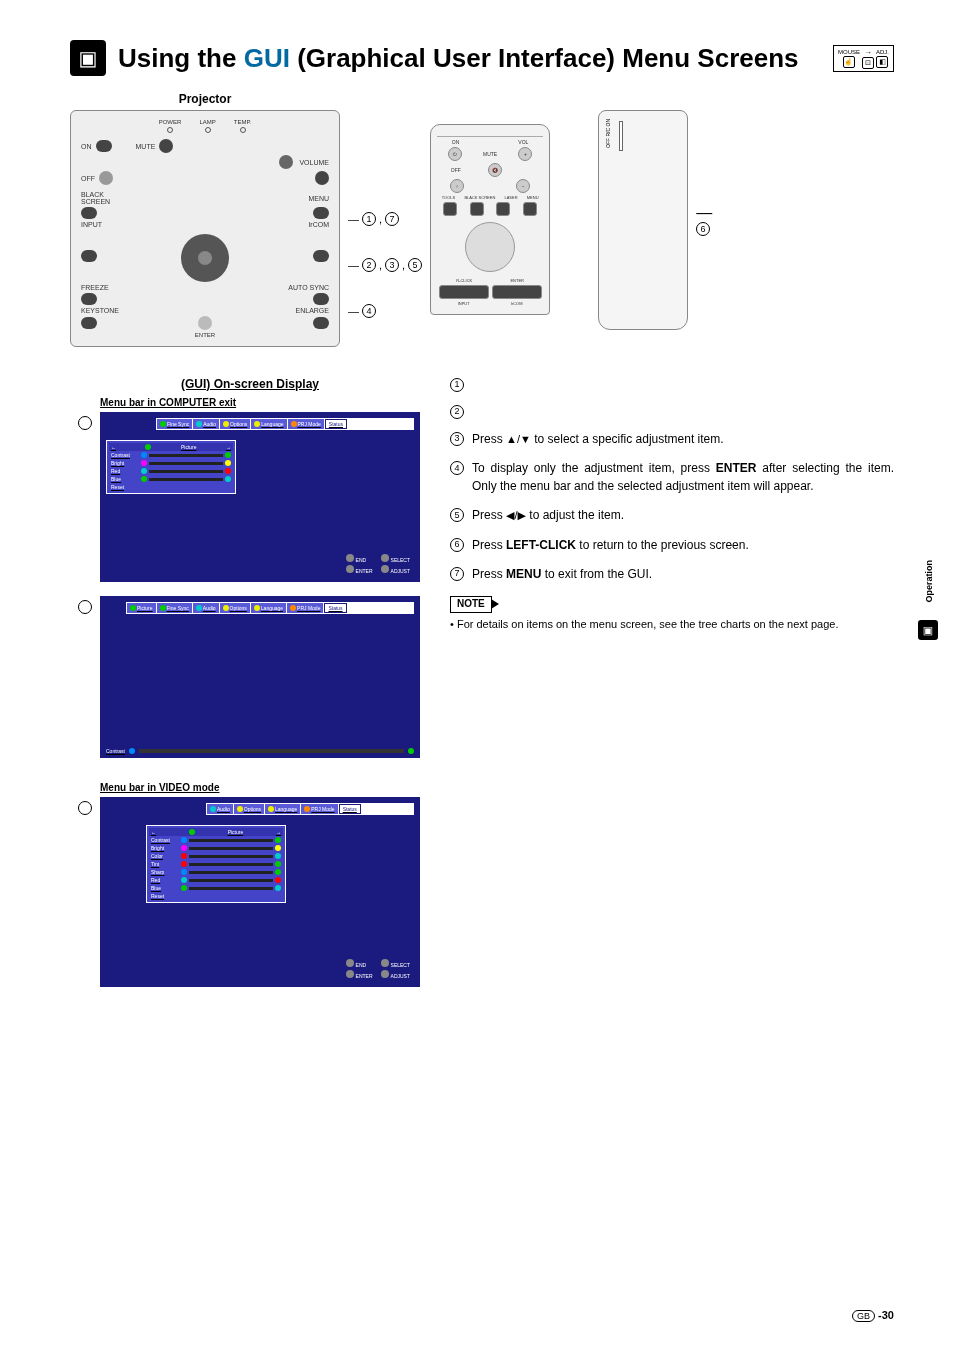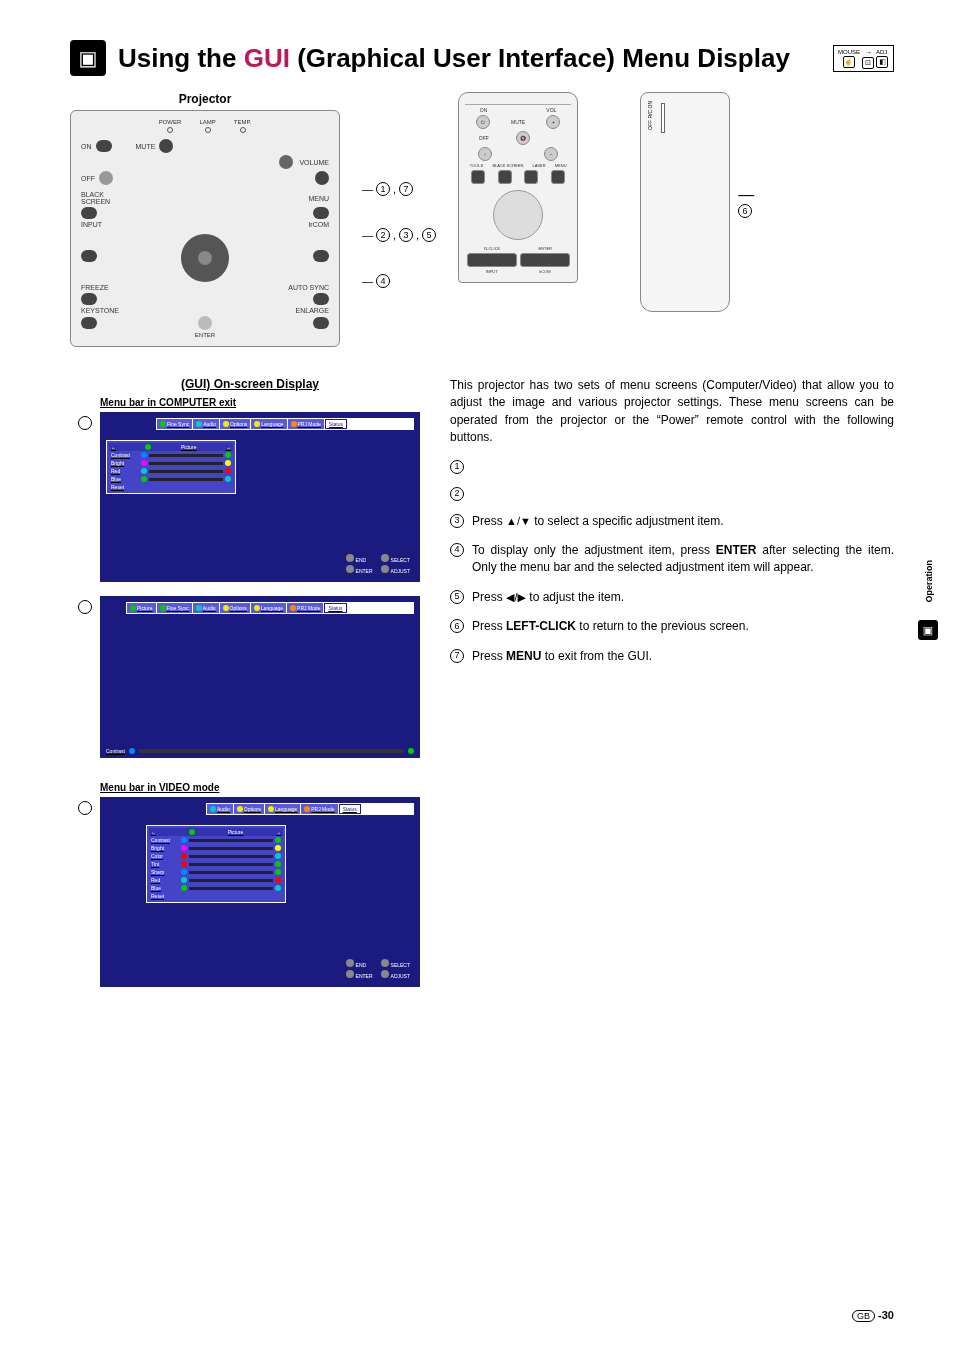--- a/index.html
+++ b/index.html
@@ -12,30 +12,30 @@
     color: #000;
   }
   .page { padding: 40px 60px 40px 70px; position: relative; height: 100%; }
   .title-row { display: flex; align-items: center; gap: 12px; margin-bottom: 16px; }
   .title-row .title-icon {
     width: 36px; height: 36px; background: #000; border-radius: 4px;
     display: flex; align-items: center; justify-content: center;
   }
   .title-row .title-icon span { color: #fff; font-size: 20px; }
   .page-title { font-family: "Arial Black", Arial, sans-serif; font-size: 26px; font-weight: 800; }
-  .page-title .gui-red { color: #be185d; }
+  .page-title .gui-red { color: #0369a1; }
   .mode-badge {
     display: flex; align-items: center; gap: 2px; border: 1px solid #000; padding: 2px 4px;
     font-size: 6px; margin-left: auto;
   }
   .mode-badge .col { display: flex; flex-direction: column; align-items: center; font-size: 6px; line-height: 1; }
   .mode-badge .box { width: 12px; height: 12px; border: 1px solid #000; border-radius: 2px; margin-top:1px; display:flex; align-items:center; justify-content:center; font-size:7px;}
   .arrow { font-size: 8px; }
 
-  .top-figures { display: flex; gap: 22px; align-items: flex-start; margin-top: 8px; }
+  .top-figures { display: flex; gap: 8px; align-items: center; margin-top: 8px; }
 
   .projector-box { width: 270px; }
   .projector-label { font-weight: bold; font-size: 12px; text-align: center; margin-bottom: 4px; }
   .projector-panel {
     border: 1.5px solid #888; background: #eee; border-radius: 6px;
     padding: 8px 10px; font-size: 7px; color: #333;
   }
   .indicator-row { display: flex; justify-content: center; gap: 18px; margin-bottom: 6px; }
   .ind { display: flex; flex-direction: column; align-items: center; gap: 2px; font-size: 6px;}
   .ind .dot { width: 6px; height: 6px; border: 1px solid #555; border-radius: 50%; }
@@ -135,21 +135,21 @@
 </style>
 </head>
 <body>
 <div class="page">
 
 <div class="title-row">
   <div class="title-icon">
         <span>▣</span>
       </div>
   <div class="page-title">
-    <span>Using the </span><span class="gui-red">GUI</span><span> (Graphical User Interface) Menu Display</span>
+    <span>Using the </span><span class="gui-red">GUI</span><span> (Graphical User Interface) Menu Screens</span>
   </div>
   <div class="mode-badge">
     <div class="col">
           <span>MOUSE</span>
           <div class="box">☝</div>
         </div>
     <div class="col">
           <span class="arrow">→</span>
           <div class="box">⊡</div>
         </div>
@@ -503,21 +503,20 @@
       <div class="hint-box">
         <span><span class="hicon"></span><span>END</span></span>
         <span><span class="hicon"></span><span>SELECT</span></span>
         <span><span class="hicon"></span><span>ENTER</span></span>
         <span><span class="hicon"></span><span>ADJUST</span></span>
       </div>
     </div>
   </div>
 
   <div class="right-col body-text">
-    <p>This projector has two sets of menu screens (Computer/Video) that allow you to adjust the image and various projector settings. These menu screens can be operated from the projector or the “Power” remote control with the following buttons.</p>
     <ul class="steps">
       <li>
             <span class="circ">1</span>
           </li>
       <li>
             <span class="circ">2</span>
           </li>
       <li>
             <span class="circ">3</span>
             <div><span>Press </span><span class="arrsym">▲/▼</span><span> to select a specific adjustment item.</span></div>
@@ -533,20 +532,24 @@
       <li>
             <span class="circ">6</span>
             <div><span>Press </span><b>LEFT-CLICK</b><span> to return to the previous screen.</span></div>
           </li>
       <li>
             <span class="circ">7</span>
             <div><span>Press </span><b>MENU</b><span> to exit from the GUI.</span></div>
           </li>
     </ul>
 
+    <div style="margin-top:10px;">
+      <span class="note-box">NOTE</span><span class="note-arrow"></span>
+      <div class="note-text"><span>•</span> <span>For details on items on the menu screen, see the tree charts on the next page.</span></div>
+    </div>
   </div>
 </div>
 
 <div class="side-tab">Operation</div>
 <div class="side-tab-icon">▣</div>
 
 <div class="footer">
   <span class="gb">GB</span>
   <b>-30</b>
 </div>

